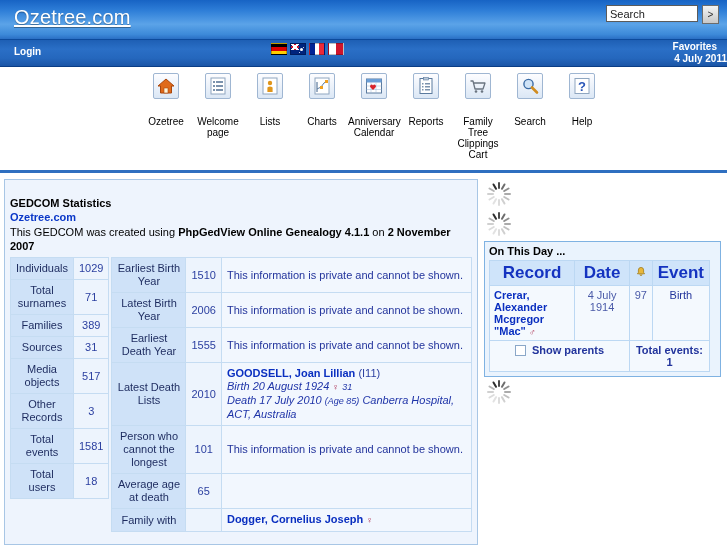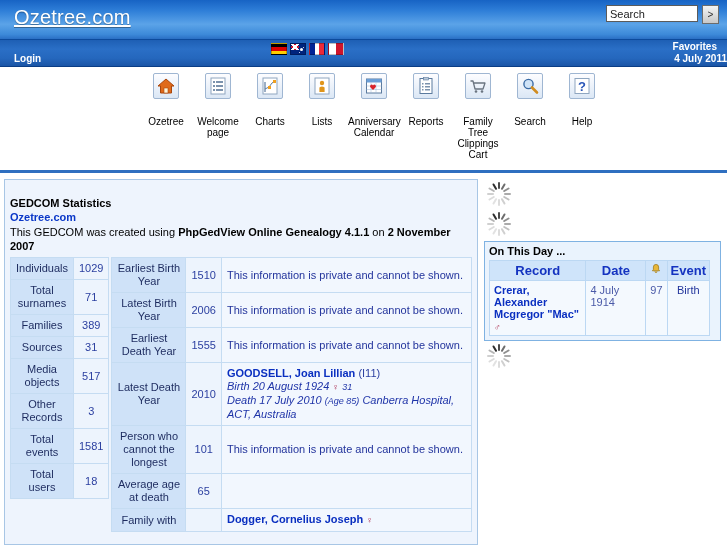--- a/index.html
+++ b/index.html
@@ -61,21 +61,21 @@
 
   
   .subbar {
     position: relative;
     height: 27px;
     background: linear-gradient(to bottom, #1e5fb4 0%, #2a6fc6 35%, #2567bd 70%, #1a55a6 100%);
     border-bottom: 1px solid #0a3d85;
   }
   .login-link {
     position: absolute;
-    left: 14px; bottom: 2px;
+    left: 14px; bottom: 9px;
     color: #ffffff;
     font-size: 10px;
     font-weight: bold;
     text-decoration: none;
     cursor: pointer;
   }
   .flags {
     position: absolute;
     left: 271px; top: 3px;
     display: flex;
@@ -268,35 +268,35 @@
     font-size: 11px;
     font-weight: bold;
     color: #000;
     margin-bottom: 3px;
   }
   table.otd { border-collapse: collapse; width: 100%; }
   table.otd th {
     background: #cfe4fa;
     border: 1px solid #bcd8f3;
     color: #1433c0;
-    font-size: 13px;
+    font-size: 17px;
     font-weight: bold;
     padding: 2px 3px;
     text-align: center;
   }
   table.otd td {
     border: 1px solid #bcd8f3;
     background: #f4f9fe;
     font-size: 11px;
     padding: 3px 4px;
     vertical-align: top;
     color: #22349c;
   }
   table.otd td.rec { font-weight: bold; color: #06219e; text-align: left; }
-  table.otd td.ctr { color: #4a5aa8; }
+  table.otd td.ctr { text-align: center; color: #4a5aa8; }
   table.otd td.ev  { text-align: center; color: #22349c; }
   .otd-foot td {
     background: #cfe4fa;
     font-weight: bold;
     color: #07228f;
     text-align: center;
     padding: 3px;
   }
   .chk {
     display: inline-block;
@@ -355,37 +355,37 @@
               <rect x="8" y="13" width="7" height="2"></rect>
             </g>
           </svg>
       </span>
       <span class="tb-label">Welcome page</span>
     </a>
     <a class="tb-item" href="#">
       <span class="tb-icon">
         <svg width="20" height="20" viewBox="0 0 20 20">
             <rect x="3" y="2" width="14" height="16" fill="#fff" stroke="#8fa6c0"></rect>
+            <circle cx="10" cy="7" r="2.2" fill="#e0951a"></circle>
+            <path d="M7.4 16 L7.4 11.5 Q10 9.5 12.6 11.5 L12.6 16 Z" fill="#e0951a"></path>
+          </svg>
+      </span>
+      <span class="tb-label">Lists</span>
+    </a>
+    <a class="tb-item" href="#">
+      <span class="tb-icon">
+        <svg width="20" height="20" viewBox="0 0 20 20">
+            <rect x="3" y="2" width="14" height="16" fill="#fff" stroke="#8fa6c0"></rect>
             <path d="M5 16 L5 6" stroke="#5b7a9e" stroke-width="1.2" fill="none"></path>
             <path d="M5 13 L9 11 L12 7 L15 5" stroke="#5b7a9e" stroke-width="1" fill="none"></path>
             <rect x="13" y="4" width="3" height="3" fill="#f0a020"></rect>
             <rect x="8" y="10" width="3" height="3" fill="#f0a020"></rect>
           </svg>
       </span>
       <span class="tb-label">Charts</span>
-    </a>
-    <a class="tb-item" href="#">
-      <span class="tb-icon">
-        <svg width="20" height="20" viewBox="0 0 20 20">
-            <rect x="3" y="2" width="14" height="16" fill="#fff" stroke="#8fa6c0"></rect>
-            <circle cx="10" cy="7" r="2.2" fill="#e0951a"></circle>
-            <path d="M7.4 16 L7.4 11.5 Q10 9.5 12.6 11.5 L12.6 16 Z" fill="#e0951a"></path>
-          </svg>
-      </span>
-      <span class="tb-label">Lists</span>
     </a>
     <a class="tb-item" href="#">
       <span class="tb-icon">
         <svg width="20" height="20" viewBox="0 0 20 20">
             <rect x="2.5" y="3" width="15" height="14" fill="#fff" stroke="#5b7a9e"></rect>
             <rect x="2.5" y="3" width="15" height="3.5" fill="#6b9ed6"></rect>
             <g stroke="#9ab6d4" stroke-width=".5">
               <path d="M2.5 10 H17.5 M2.5 13.5 H17.5 M7 6.5 V17 M12 6.5 V17"></path>
             </g>
             <path d="M7 12 q-2-2 0-3.2 q1.2-0.7 2 0.6 q0.8-1.3 2-0.6 q2 1.2 0 3.2 l-2 1.9 z" fill="#d8232a"></path>
@@ -500,21 +500,21 @@
           <td class="lbl">Latest Birth Year</td>
           <td class="val">2006</td>
           <td class="note">This information is private and cannot be shown.</td>
         </tr>
         <tr>
           <td class="lbl">Earliest Death Year</td>
           <td class="val">1555</td>
           <td class="note">This information is private and cannot be shown.</td>
         </tr>
         <tr>
-          <td class="lbl">Latest Death Year</td>
+          <td class="lbl">Latest Death Lists</td>
           <td class="val">2010</td>
           <td class="note">
             <a class="pname" href="#">GOODSELL, Joan Lillian</a>
             <span class="pid">(I11)</span>
             <span class="evline">
               <span>Birth 20 August 1924</span>
               <span class="sexsym">♀</span>
               <span class="small">31</span>
             </span>
             <span class="evline">
@@ -596,20 +596,26 @@
         <tr>
           <td class="rec">
             <a class="pname" href="#">Crerar, Alexander</a><br>
             <a class="pname" href="#">Mcgregor "Mac"</a>
             <span class="sexsym">♂</span>
           </td>
           <td class="ctr">4 July 1914</td>
           <td class="ctr">97</td>
           <td class="ev">Birth</td>
         </tr>
+        <tr class="otd-foot">
+          <td colspan="2">
+            <span class="chk"></span><span>Show parents</span>
+          </td>
+          <td colspan="2">Total events: 1</td>
+        </tr>
       </tbody>
         </table>
     </div>
 
     <div class="spinner">
       <i></i>
         <i></i>
         <i></i>
         <i></i>
         <i></i>

